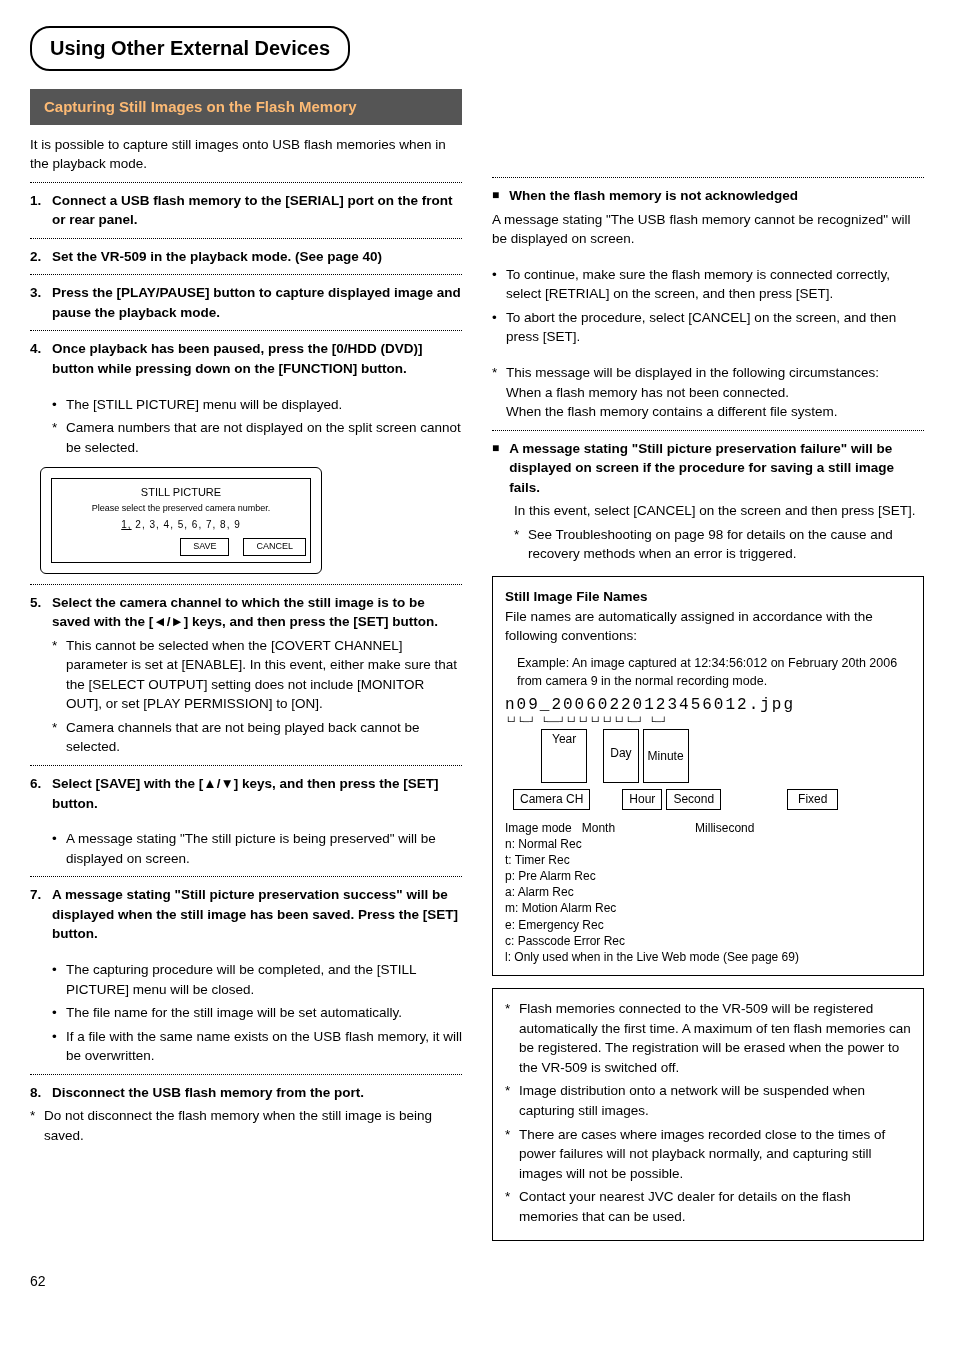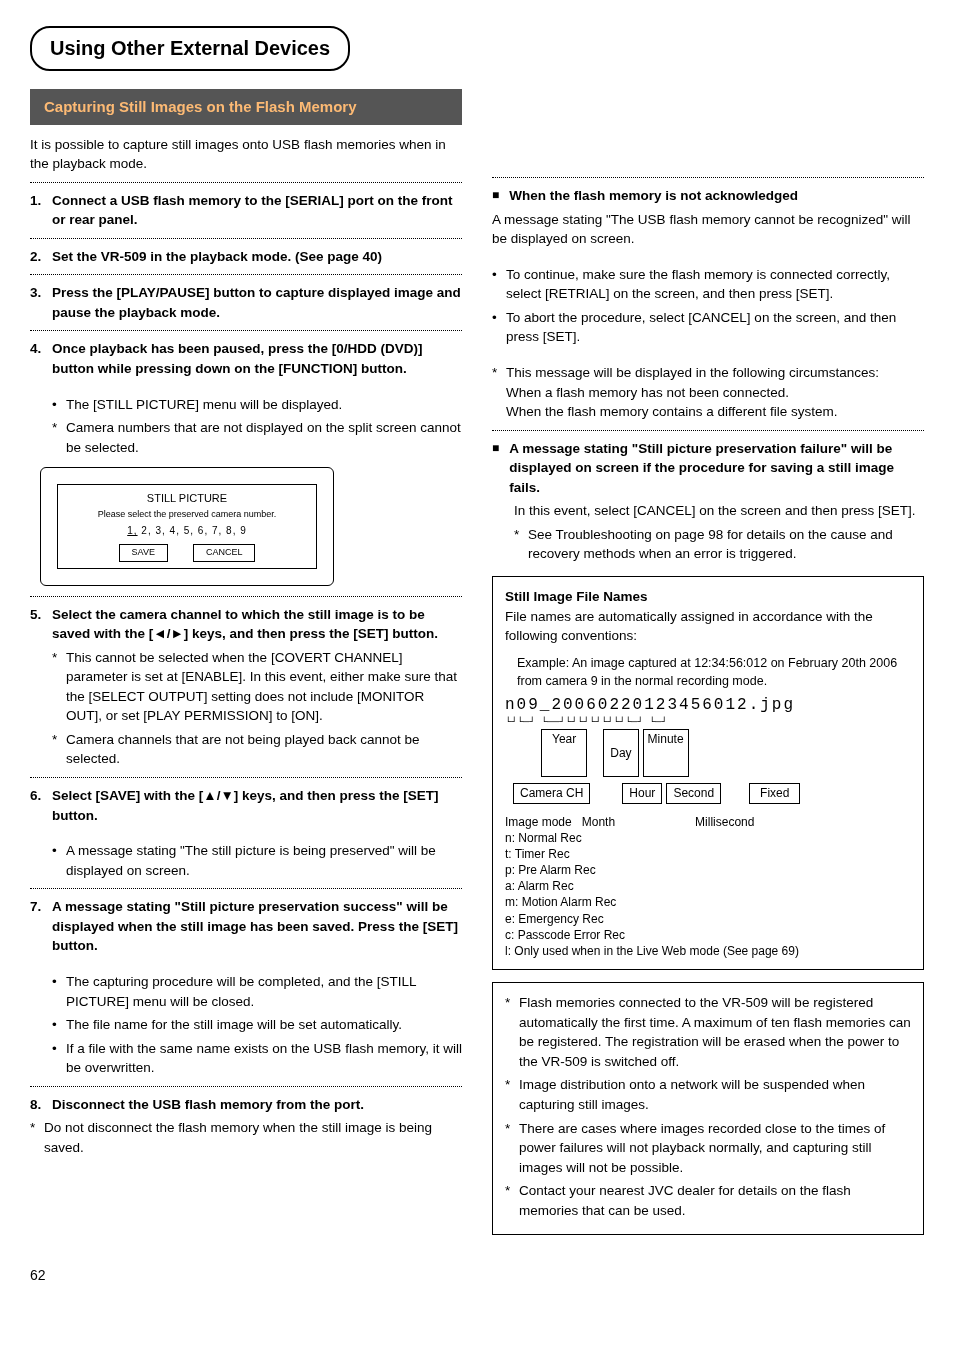--- a/index.html
+++ b/index.html
@@ -80,34 +80,34 @@
   ul.stars li::before {
     content: "*";
     position: absolute;
     left: 0;
   }
   ul.stars.noindent { margin-left: 0; }
   .dialog-box {
     border: 1px solid #000;
     border-radius: 6px;
     width: 260px;
-    padding: 16px;
+    padding: 10px;
     margin: 10px 0 10px 10px;
     text-align: center;
   }
   .dialog-inner {
     border: 1px solid #000;
     padding: 6px 4px;
     font-size: 10px;
   }
   .dialog-inner .dtitle { font-size: 11px; margin-bottom: 2px; }
   .dialog-inner .dmsg { font-size: 9px; line-height: 1.2; margin-bottom: 4px; }
   .dialog-inner .dnums { font-size: 10px; letter-spacing: 1px; margin-bottom: 6px; }
   .dialog-inner .dnums .u { text-decoration: underline; }
-  .dbtns { display: flex; justify-content: center; gap: 25px; }
+  .dbtns { display: flex; justify-content: flex-end; gap: 14px; }
   .dbtn { border: 1px solid #000; font-size: 9px; padding: 1px 12px; }
   .sq-head {
     display: flex;
     align-items: flex-start;
     font-weight: bold;
     margin-top: 4px;
     margin-bottom: 4px;
   }
   .sq-head .sq { font-size: 12px; margin-right: 10px; line-height: 1.6; }
   .info-box {
@@ -259,29 +259,29 @@
       <div style="height:8px"></div>
       <div class="small" style="margin-left:12px">Example: An image captured at 12:34:56:012 on February 20th 2006 from camera 9 in the normal recording mode.</div>
       <div class="mono">n09_20060220123456012.jpg</div>
 
       <div class="fn-diagram">
         <div class="brackets">└┘└─┘ └──┘└┘└┘└┘└┘└┘└─┘ └─┘</div>
         <div style="display:flex;gap:4px;margin:2px 0 2px 36px;">
           <div style="border:1px solid #000;padding:1px 10px;">Year</div>
           <div style="width:8px"></div>
           <div style="border:1px solid #000;padding:15px 6px;">Day</div>
-          <div style="border:1px solid #000;padding:1px 4px;">Minute</div>
+          <div style="border:1px solid #000;padding:18px 4px;">Minute</div>
         </div>
         <div style="display:flex;gap:4px;margin:6px 0 2px 8px;align-items:center;">
           <div style="border:1px solid #000;padding:1px 6px;">Camera CH</div>
           <div style="width:24px"></div>
           <div style="border:1px solid #000;padding:1px 6px;">Hour</div>
           <div style="border:1px solid #000;padding:1px 6px;">Second</div>
           <div style="width:20px"></div>
-          <div style="border:1px solid #000;padding:1px 10px;">Fixed</div>
+          <div style="border:1px solid #000;padding:1px 10px;margin-left:38px;">Fixed</div>
         </div>
         <div style="display:flex;gap:40px;margin-top:10px;">
           <span><span>Image mode</span>&nbsp;&nbsp;&nbsp;<span>Month</span></span>
           <span style="margin-left:40px">Millisecond</span>
         </div>
         <div>n: Normal Rec</div>
         <div>t: Timer Rec</div>
         <div>p: Pre Alarm Rec</div>
         <div>a: Alarm Rec</div>
         <div>m: Motion Alarm Rec</div>

